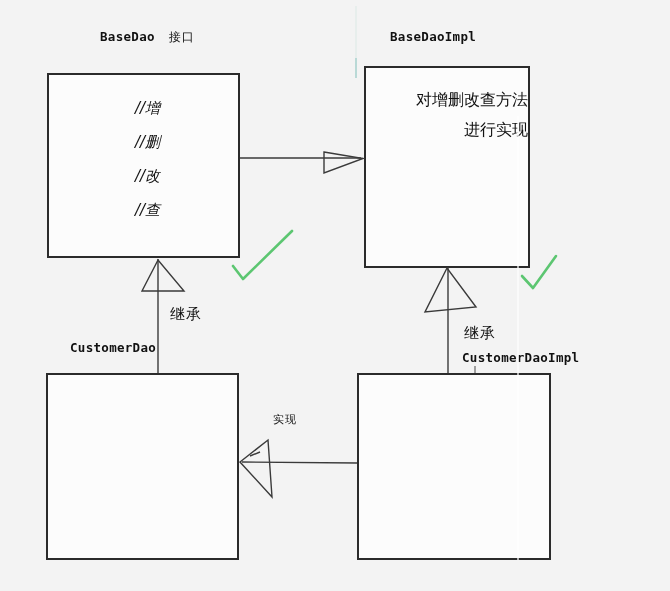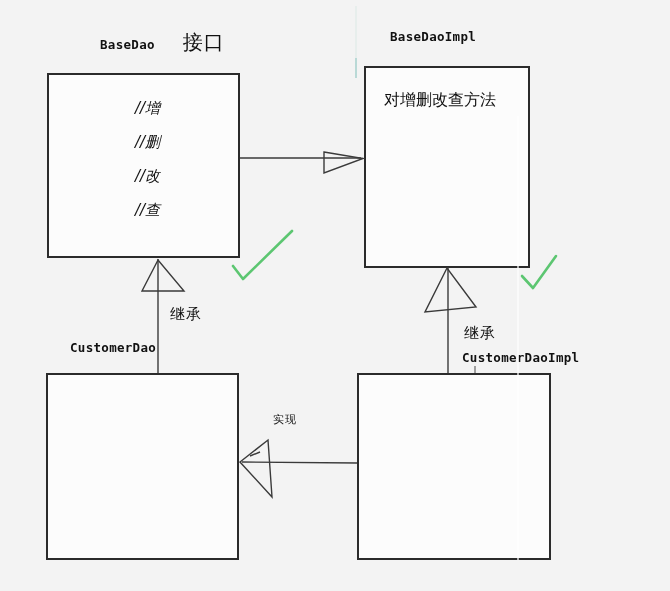--- a/index.html
+++ b/index.html
@@ -19,35 +19,35 @@
   #box-basedao{left:47px;top:73px;width:193px;height:185px;padding:16px 0 0 86px;}
   #box-basedaoimpl{left:364px;top:66px;width:166px;height:202px;padding:17px 0 0 18px;}
   #box-customerdao{left:46px;top:373px;width:193px;height:187px;}
   #box-customerdaoimpl{left:357px;top:373px;width:194px;height:187px;}
   .code-line{
     font-size:15px;line-height:34px;color:var(--text);
     font-family:"DejaVu Sans","Liberation Sans",sans-serif;
     font-style:italic;
   }
   .impl-line{
-    font-size:16px;line-height:30px;color:var(--text);font-style:normal;
+    font-size:16px;line-height:30px;color:var(--text);font-style:normal;text-align:right;
   }
   .node-title{
     position:absolute;color:var(--text);white-space:nowrap;
     font-family:"DejaVu Sans Mono","Liberation Mono",monospace;
     font-weight:bold;font-size:12.5px;letter-spacing:.3px;
     display:flex;align-items:baseline;
   }
   #title-basedao{left:100px;top:29px;text-align:center;}
   #title-basedaoimpl{left:390px;top:29px;text-align:right;}
   #title-customerdao{left:70px;top:340px;}
   #title-customerdaoimpl{left:462px;top:350px;}
   .cjk-suffix{
     font-family:"DejaVu Sans","Liberation Sans",sans-serif;
-    font-weight:normal;font-size:20px;margin-left:28px;letter-spacing:1px;
+    font-weight:normal;font-size:12px;margin-left:14px;letter-spacing:1px;
   }
   .edge-label{
     position:absolute;color:var(--text);font-size:15px;white-space:nowrap;
     letter-spacing:1px;
   }
   #label-inherit-left{left:170px;top:305px;}
   #label-inherit-right{left:464px;top:324px;}
   #label-realize-bottom{left:273px;top:412px;font-size:11px;}
   svg.overlay{position:absolute;left:0;top:0;pointer-events:none;}
   .ln{stroke:var(--line);stroke-width:1.4;fill:none;}
@@ -78,20 +78,21 @@
 
   <div class="box" id="box-basedao">
     <div class="code-line">//增</div>
     <div class="code-line">//删</div>
     <div class="code-line">//改</div>
     <div class="code-line">//查</div>
   </div>
 
   <div class="box" id="box-basedaoimpl">
     <div class="code-line impl-line">对增删改查方法</div>
+    <div class="code-line impl-line">进行实现</div>
   </div>
 
   <div class="box" id="box-customerdao"></div>
   <div class="box" id="box-customerdaoimpl"></div>
 
   <div class="edge-label" id="label-inherit-left">继承</div>
   <div class="edge-label" id="label-inherit-right">继承</div>
   <div class="edge-label" id="label-realize-bottom">实现</div>
 
   <svg class="overlay" width="670" height="591" viewBox="0 0 670 591">

